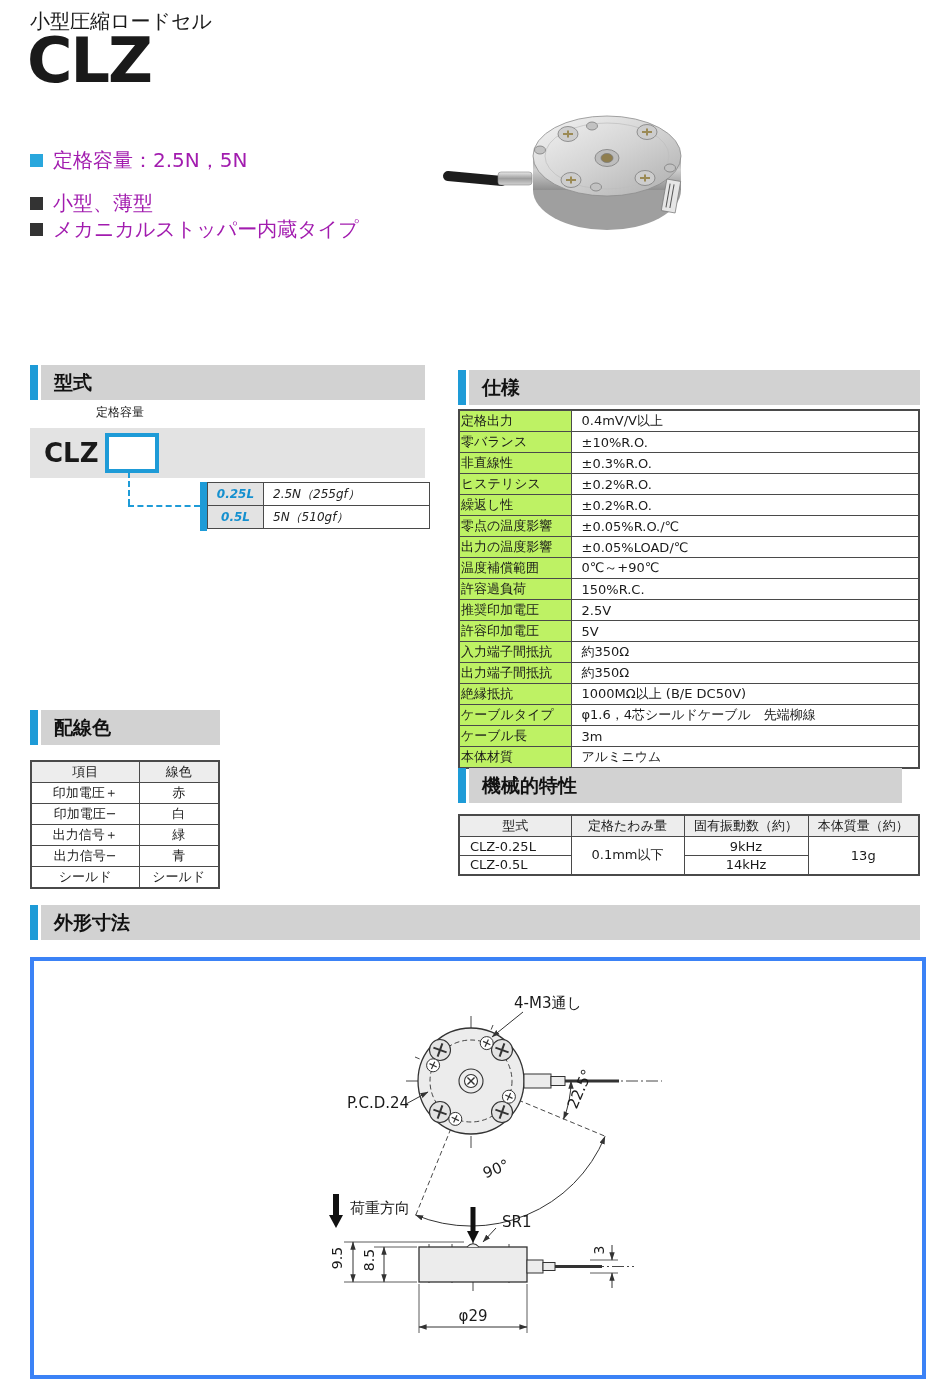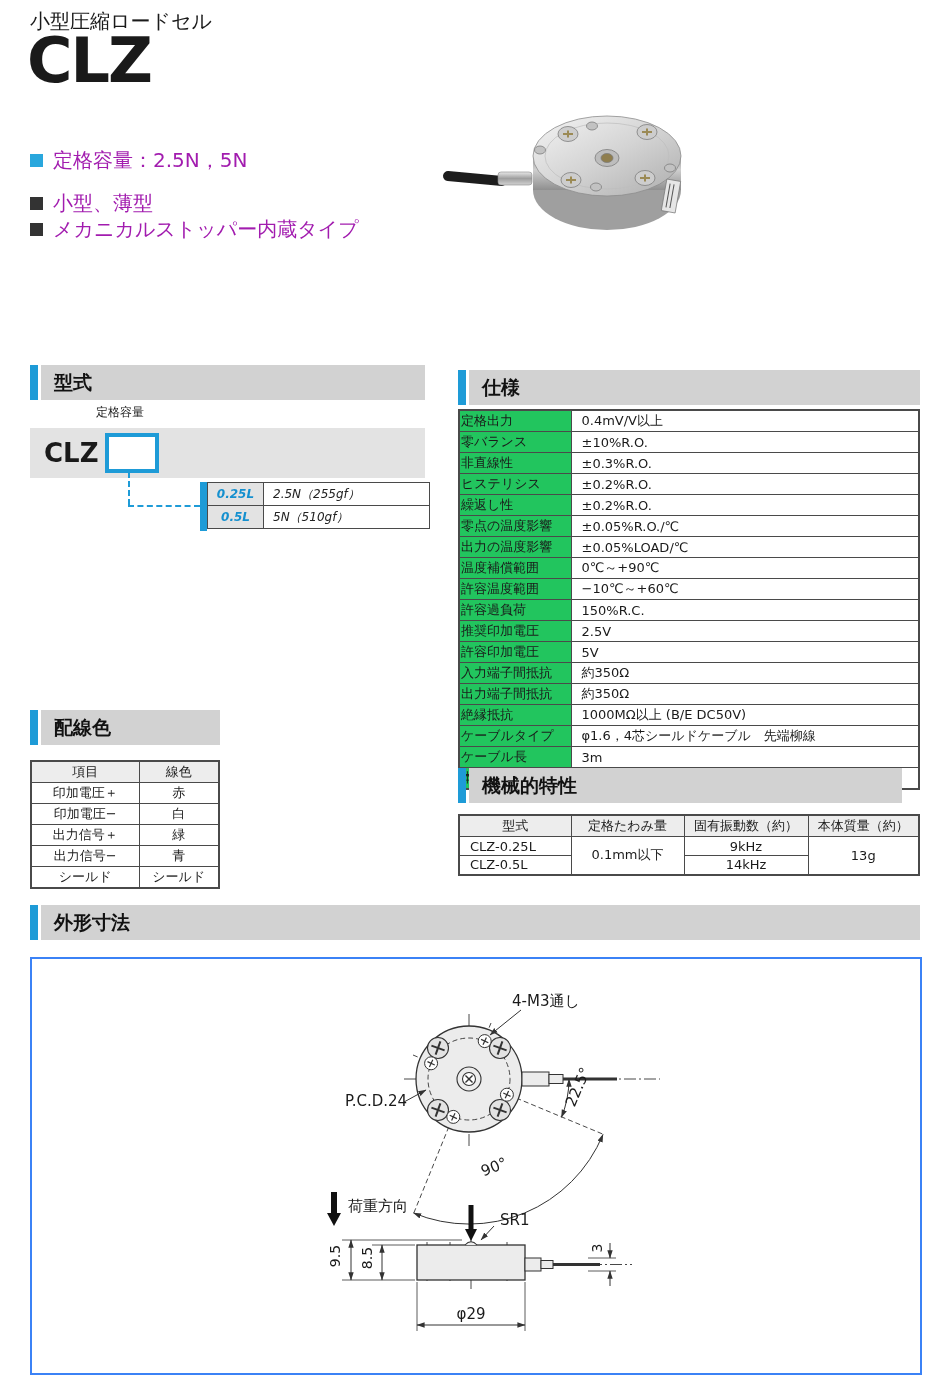--- a/index.html
+++ b/index.html
@@ -31,29 +31,29 @@
   .dash-h{border-top:2px dashed #1e9bd7;}
   .model-table{border-collapse:collapse;}
   .model-table td{border:1.5px solid #4a4a4a;height:23px;font-size:12px;box-sizing:border-box;font-style:italic;}
   .model-table .code{width:56px;background:#e3e3e3;color:#1590cf;font-weight:bold;text-align:center;}
   .model-table .val{width:166px;background:#fff;padding-left:9px;}
   .blue-bar{background:#1e9bd7;}
   
   table.dt{border-collapse:collapse;table-layout:fixed;background:#fff;border:2px solid #4a4a4a;}
   table.dt td,table.dt th{border:1px solid #4a4a4a;font-size:13px;font-weight:normal;box-sizing:border-box;color:#1a1a1a;}
   .spec td{height:18.5px;}
-  .spec td.lbl{width:112px;background:#22c55e;}
+  .spec td.lbl{width:112px;background:#bef264;}
   .spec td.val{padding-left:10px;margin-left:7px;}
   .wiring td{height:18px;text-align:center;}
   .wiring .hdr td{background:#ededed;}
   .mech td{height:19px;text-align:center;}
   .mech .hdr td{background:#ededed;height:20px;}
   .mech td.model{text-align:left;padding-left:10px;}
   
-  .dim-box{border:2px solid #3b82f6;background:#fff;}
+  .dim-box{border:4px solid #3b82f6;background:#fff;}
   svg text{font-family:"DejaVu Sans","Liberation Sans",sans-serif;fill:#1a1a1a;}
 </style>
 </head>
 <body>
 
 <div class="abs subtitle">小型圧縮ロードセル</div>
 <div class="abs big-title">CLZ</div>
 
 <div class="abs feature" style="left:30px;top:147px;">
   <div class="sq blue"></div>
@@ -185,24 +185,20 @@
       </tr>
   <tr>
         <td class="lbl">出力の温度影響</td>
         <td class="val">±0.05%LOAD/℃</td>
       </tr>
   <tr>
         <td class="lbl">温度補償範囲</td>
         <td class="val">0℃～+90℃</td>
       </tr>
   <tr>
-        <td class="lbl">許容温度範囲</td>
-        <td class="val">−10℃～+60℃</td>
-      </tr>
-  <tr>
         <td class="lbl">許容過負荷</td>
         <td class="val">150%R.C.</td>
       </tr>
   <tr>
         <td class="lbl">推奨印加電圧</td>
         <td class="val">2.5V</td>
       </tr>
   <tr>
         <td class="lbl">許容印加電圧</td>
         <td class="val">5V</td>

